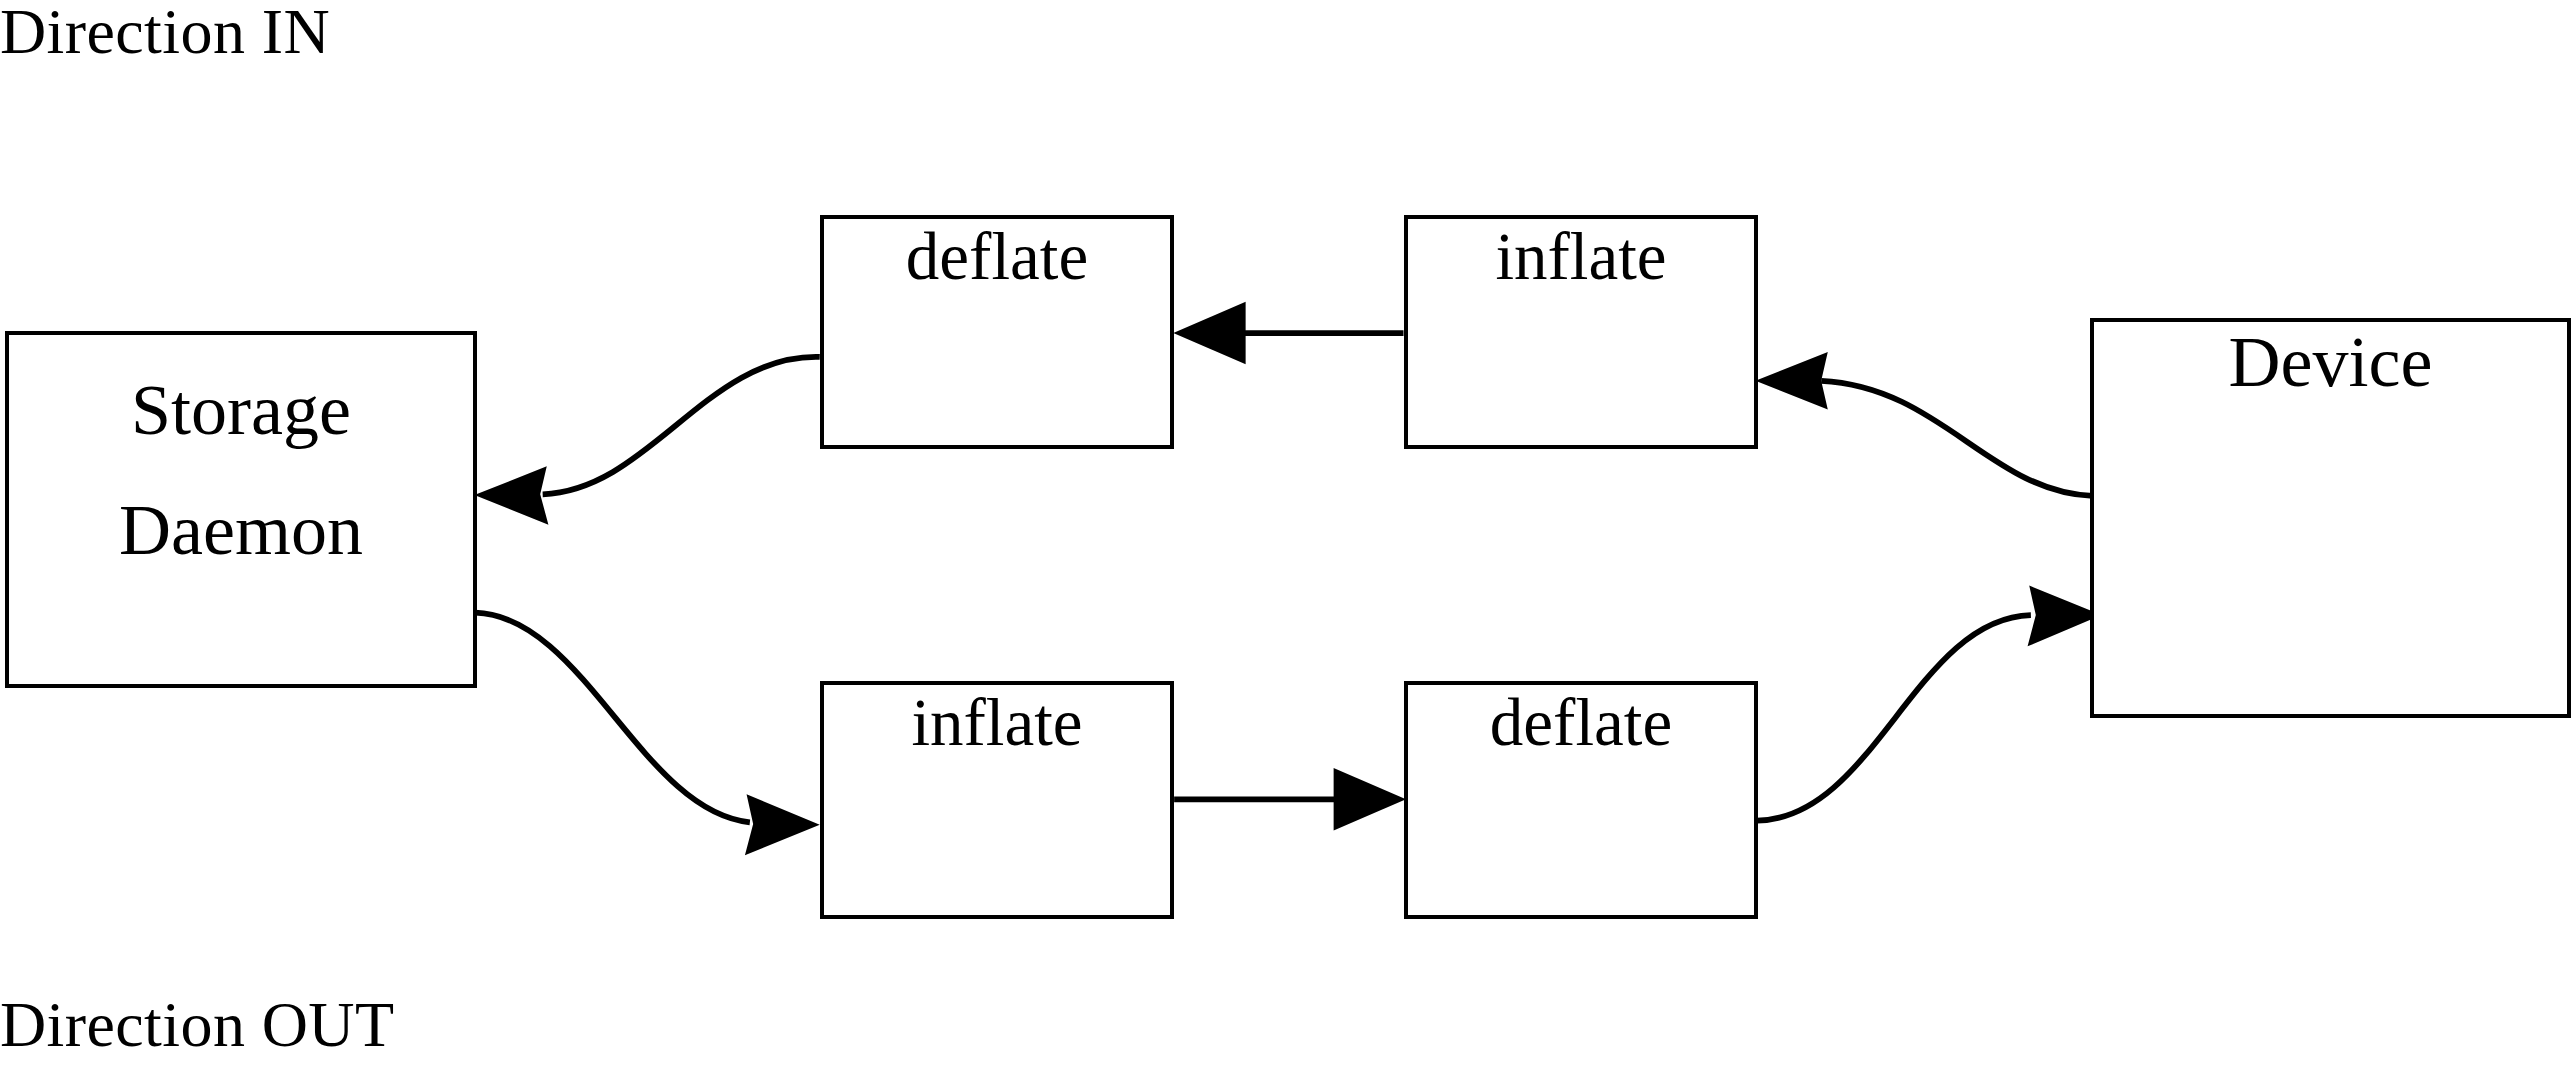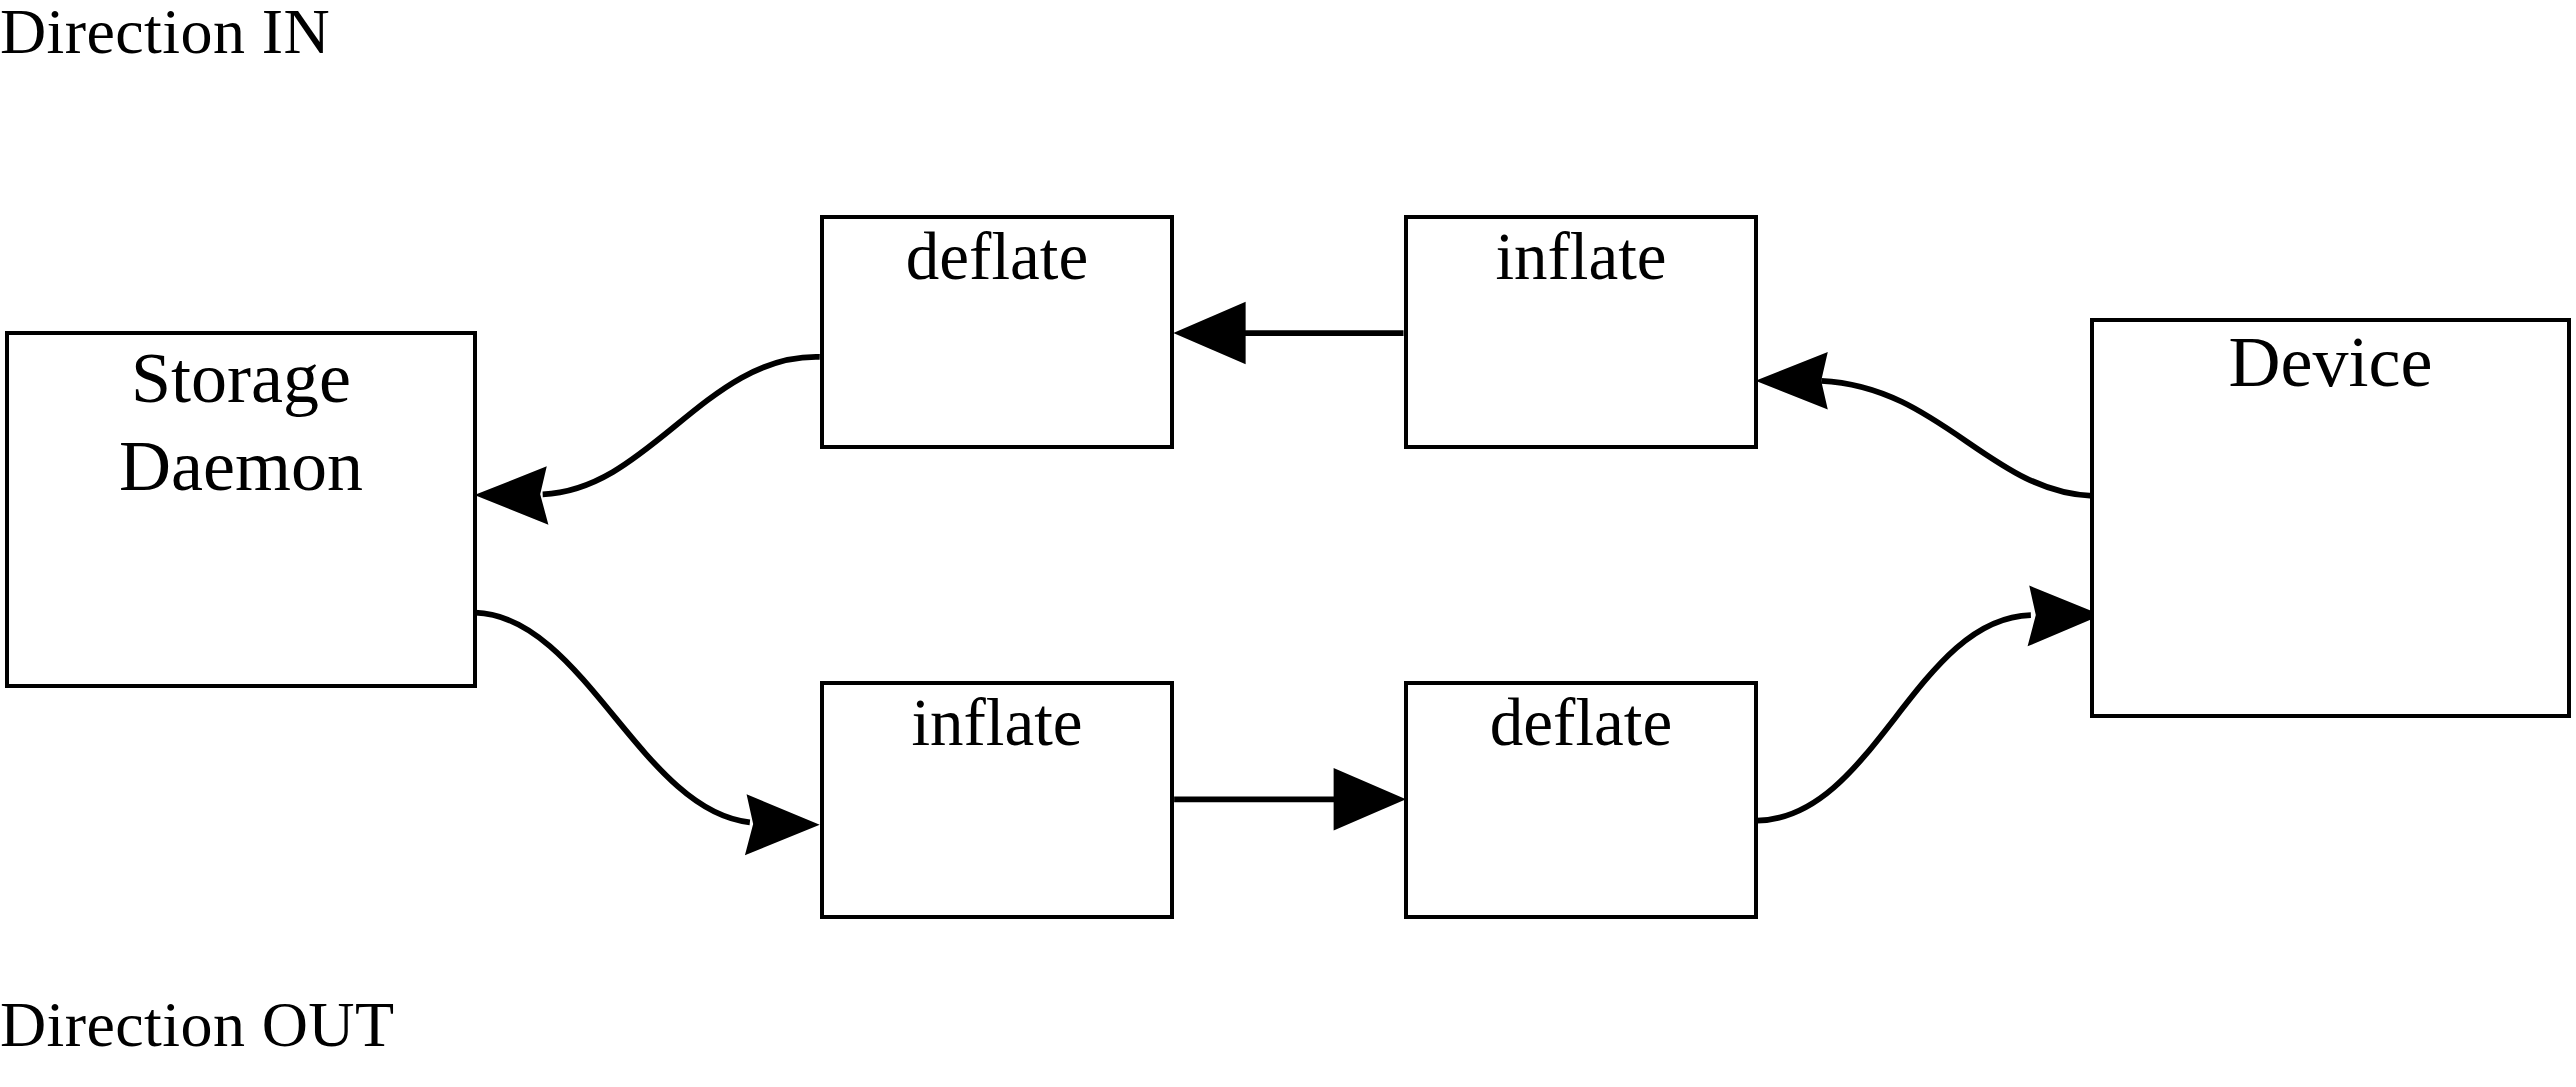--- a/index.html
+++ b/index.html
@@ -51,21 +51,21 @@
     line-height: 1.12;
     z-index: 3;
   }
   .node .node-label {
     display: block;
   }
   #node-storage-daemon {
     left: 5px;  top: 331px;  width: 472px;  height: 357px;
     font-size: 72px;
   }
-  #node-storage-daemon .node-label { line-height: 1.22; }
+  #node-storage-daemon .node-label { line-height: 1.22; margin-top: 32px; }
   #node-device {
     left: 2090px; top: 318px; width: 481px; height: 400px;
     font-size: 72px;
   }
   #node-deflate-in {
     left: 820px;  top: 215px;  width: 354px;  height: 234px;
     font-size: 67px;
   }
   #node-inflate-in {
     left: 1404px; top: 215px; width: 354px; height: 234px;

